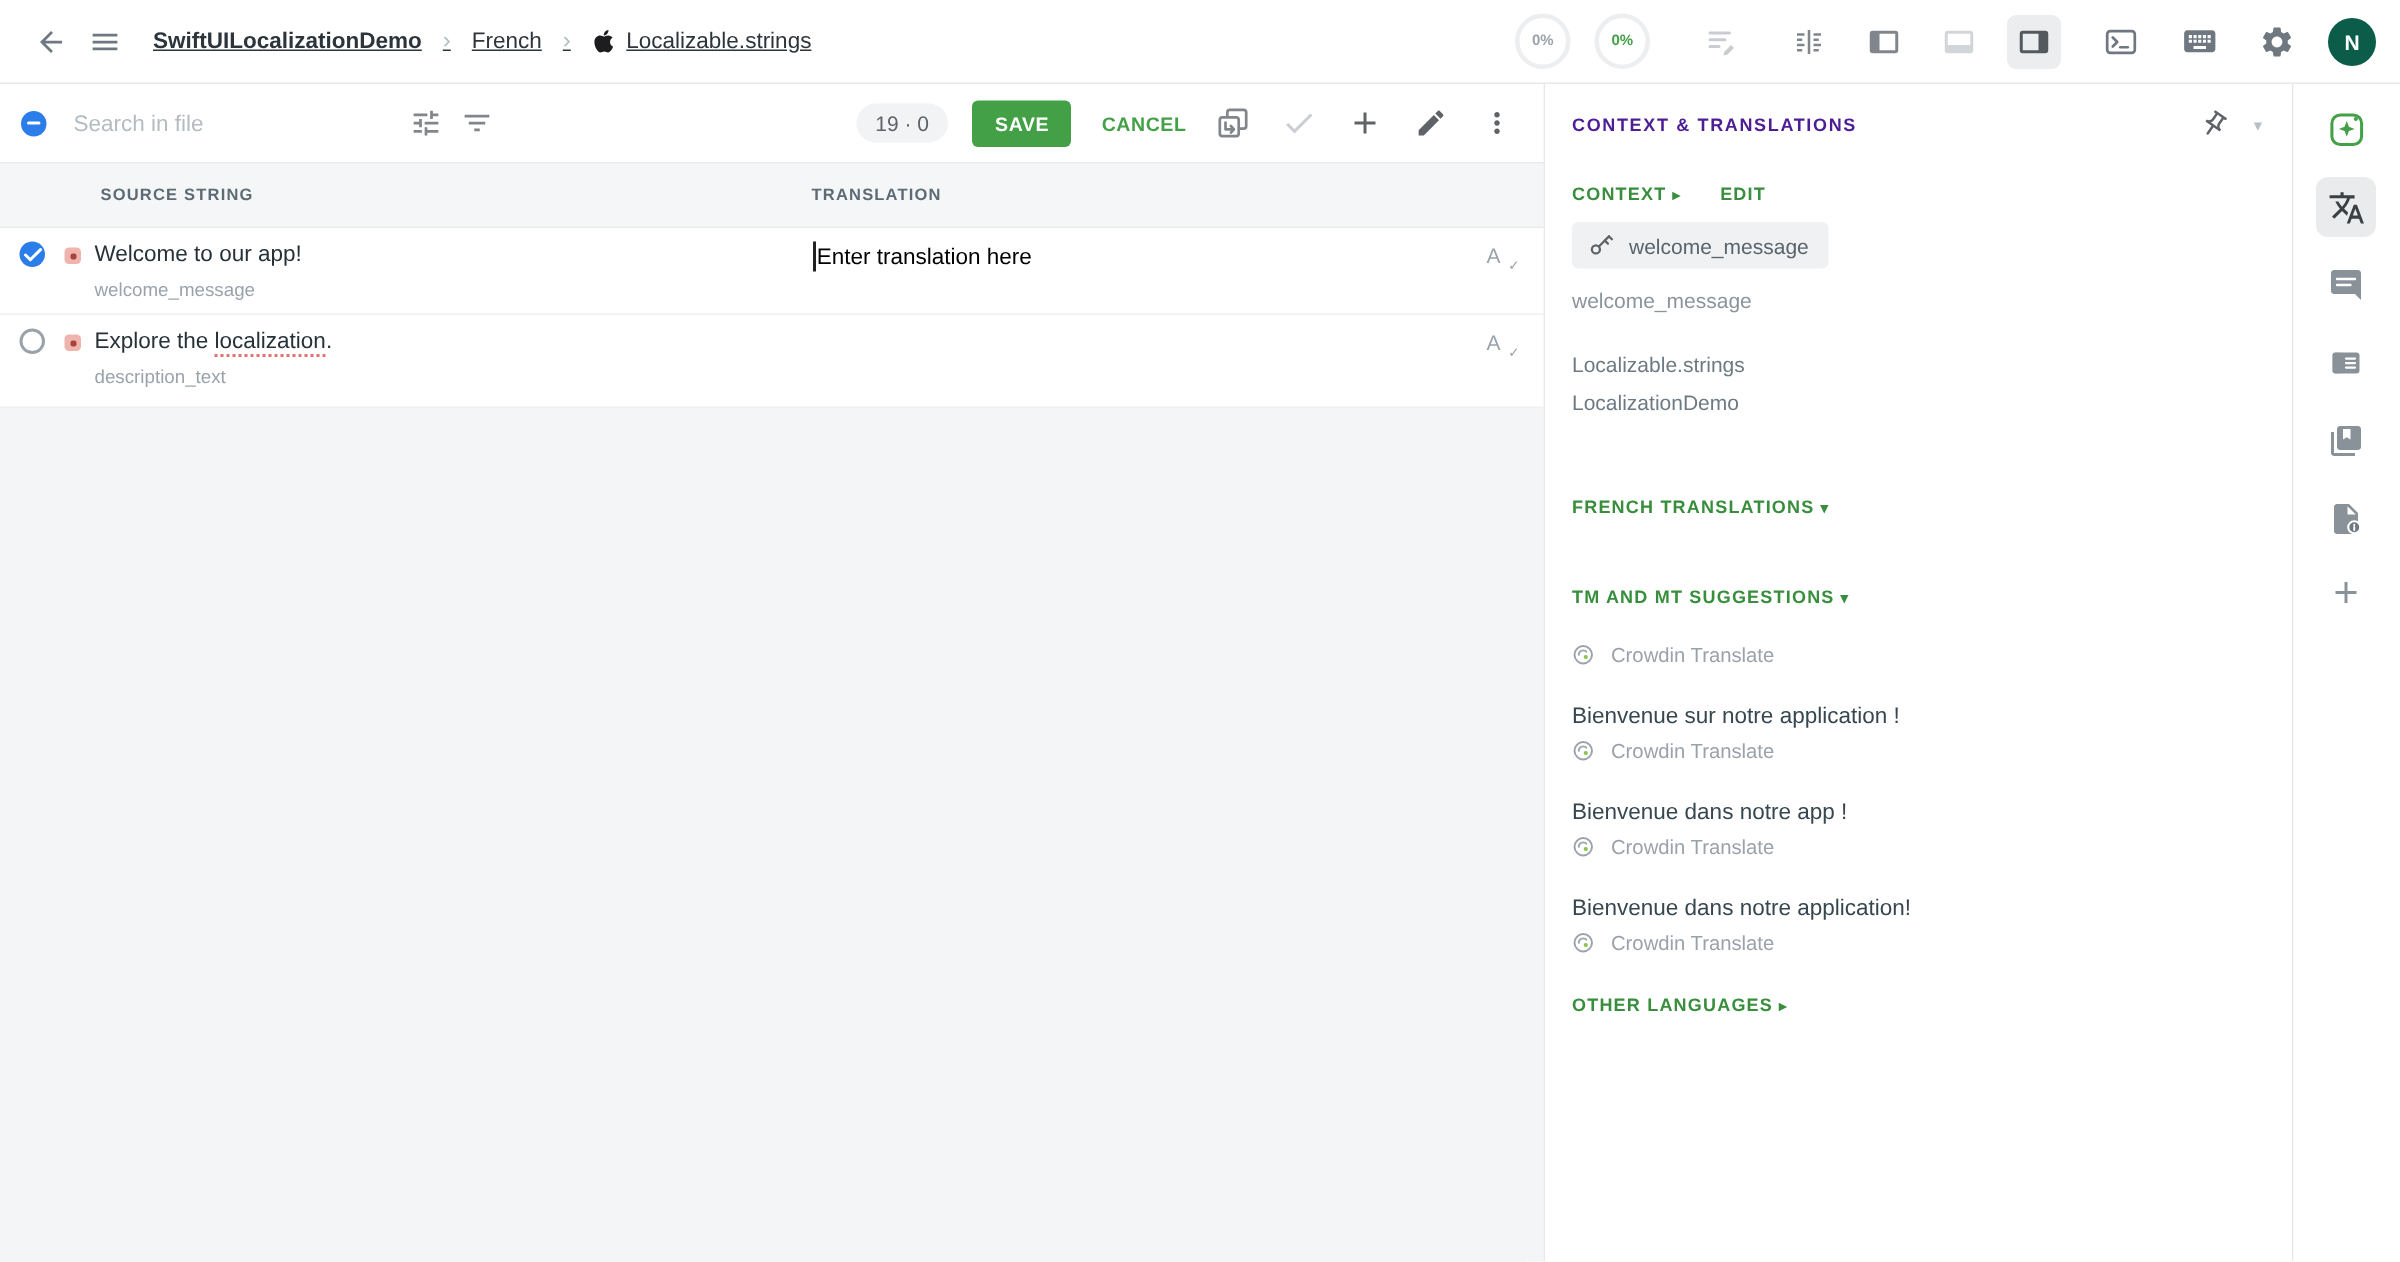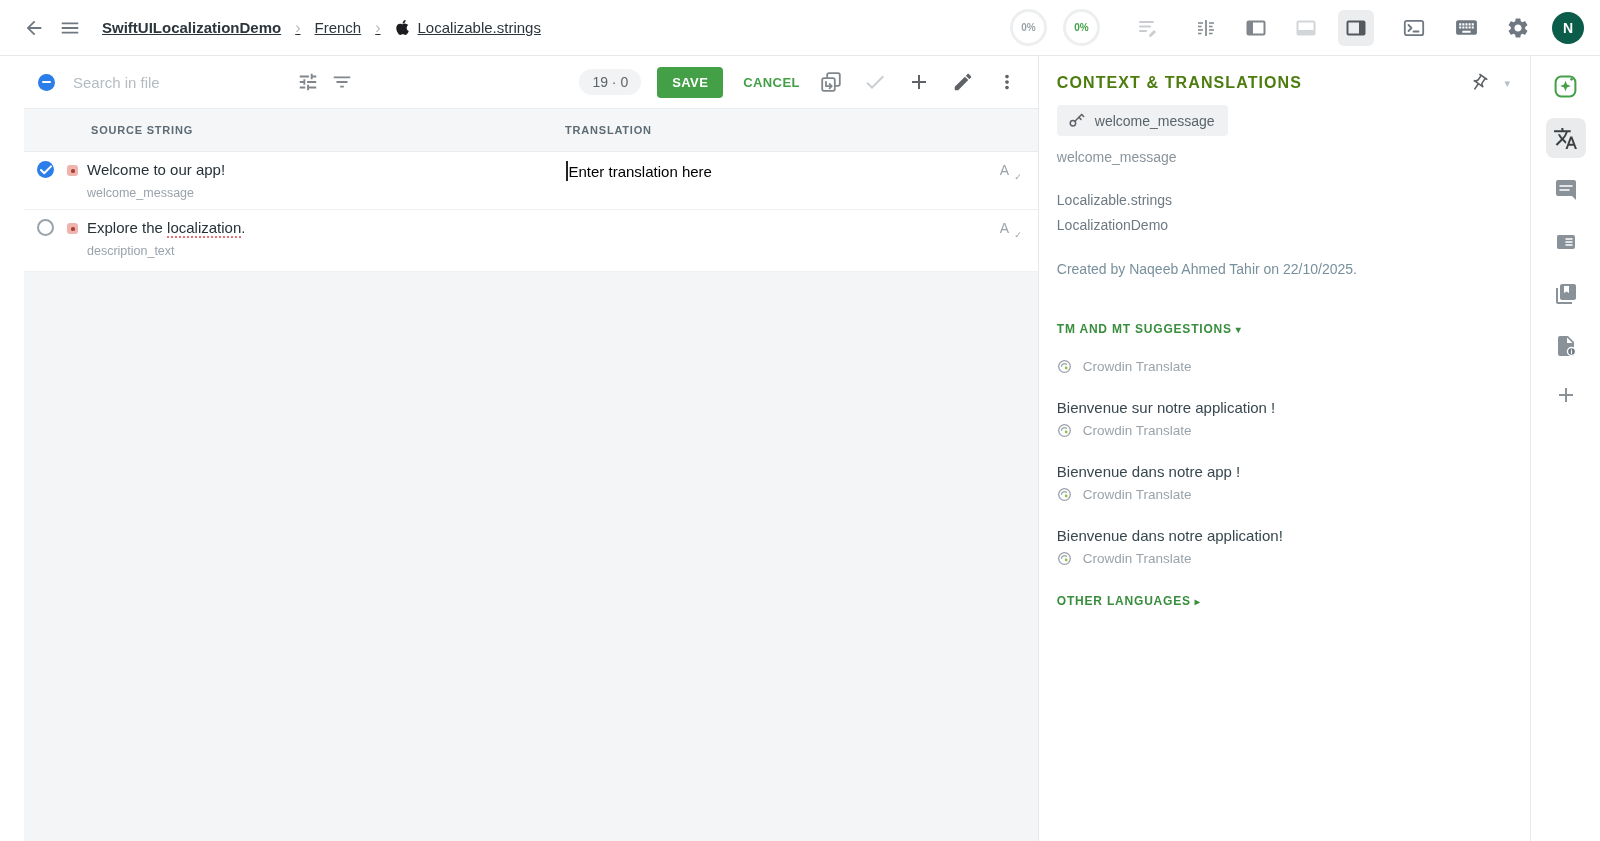--- a/index.html
+++ b/index.html
@@ -22,21 +22,21 @@
   .prog-appr { color:#43a047; }
   .view-group { display:flex; align-items:center; gap:14px; margin:0 6px; }
   .view-btn { width:36px; height:36px; border-radius:6px; display:flex; align-items:center; justify-content:center;
     color:#80868b; cursor:pointer; }
   .view-btn.active { background:#ebedee; color:#54595e; }
   .view-btn.disabled { color:#d3d6d9; }
   .avatar { width:32px; height:32px; border-radius:50%; background:#0b5d49; color:#fff;
     display:flex; align-items:center; justify-content:center; font-size:14px; font-weight:700; cursor:pointer; }
 
   
-  .main { display:flex; height:785px;margin-left:24px; }
+  .main { display:flex; height:785px; }
   .editor { width:1030px; border-right:1px solid #e6e8ea; display:flex; flex-direction:column; background:#f4f5f7; }
   .panel { width:499px; background:#fff; border-right:1px solid #e6e8ea; padding:0 20px 0 18px; }
   .rail { width:70px; background:#fff; display:flex; flex-direction:column; align-items:center; padding-top:10px; }
 
   
   .etoolbar { height:52px; background:#fff; display:flex; align-items:center; padding:0 14px; }
   .sel-all { width:17px; height:17px; border-radius:50%; background:#2b7de9; position:relative; cursor:pointer; flex:none; }
   .sel-all::after { content:""; position:absolute; left:4px; top:7.5px; width:9px; height:2px; background:#fff; border-radius:1px; }
   .search-input { border:none; outline:none; font-size:15px; margin-left:18px; width:218px;
     font-family:"Liberation Sans",sans-serif; color:#333; background:transparent; }
@@ -72,21 +72,21 @@
   .misspell { border-bottom:2px dotted #e57373; }
   .trans-cell { position:absolute; left:542px; top:9px; display:flex; align-items:center; }
   .caret-bar { width:1.5px; height:20px; background:#222; margin-right:1px; }
   .trans-ph { font-size:15px; color:#000000; }
   .spell-icon { position:absolute; right:20px; top:10px; color:#9aa3ab; font-size:14px; width:18px; cursor:pointer; }
   .spell-icon .sc { position:absolute; right:-4px; bottom:-4px; font-size:9px; }
   .table-filler { flex:1; background:#f4f5f7; }
 
   
   .panel-head { display:flex; align-items:center; padding-top:17px; }
-  .panel-title { font-size:16px; font-weight:700; letter-spacing:1.1px; color:#4d7c0f; flex:1; }
+  .panel-title { font-size:12px; font-weight:700; letter-spacing:1.1px; color:#4c1d95; flex:1; }
   .pin-btn { color:#5f6368; cursor:pointer; display:flex; }
   .head-caret { color:#b8bfc5; font-size:11px; margin-left:16px; cursor:pointer; }
   .ctx-links { margin-top:29px; display:flex; align-items:center; gap:26px; }
   .green-link { color:#388e3c; font-size:12px; font-weight:700; letter-spacing:.8px; cursor:pointer; }
   .green-link .cr { font-size:10px; margin-left:4px; }
   .key-pill { margin-top:12px; display:inline-flex; align-items:center; gap:9px; background:#eff1f2;
     border-radius:4px; padding:6px 13px 6px 10px; cursor:pointer; }
   .key-pill span { font-size:14px; color:#5a646c; }
   .key-name { margin-top:13px; font-size:14px; color:#8a949c; }
   .file-lines { margin-top:23px; font-size:14px; color:#6e7a83; line-height:25px; }
@@ -320,20 +320,24 @@
       <div class="pin-btn">
         <span style="display:flex; transform:rotate(35deg);">
           <svg width="20" height="20" viewBox="0 0 24 24" fill="currentColor">
               <path d="M14 4v5c0 1.12.37 2.16 1 3H9c.65-.86 1-1.9 1-3V4h4m3-2H7c-.55 0-1 .45-1 1s.45 1 1 1h1v5c0 1.66-1.34 3-3 3v2h5.97v7l1 1 1-1v-7H19v-2c-1.66 0-3-1.34-3-3V4h1c.55 0 1-.45 1-1s-.45-1-1-1z"></path>
             </svg>
         </span>
       </div>
       <div class="head-caret">▾</div>
     </div>
 
+    <div class="ctx-links">
+      <span class="green-link"><span>CONTEXT</span><span class="cr">▸</span></span>
+      <span class="green-link">EDIT</span>
+    </div>
 
     <div>
       <div class="key-pill">
         <span style="display:flex">
           <svg width="19" height="19" viewBox="0 0 24 24" fill="none" stroke="#5f6368" stroke-width="1.9" stroke-linecap="round">
               <circle cx="7.5" cy="15.5" r="3.4"></circle>
               <path d="M10 13L18.5 4.5"></path>
               <path d="M15 8l2.6 2.6"></path>
               <path d="M18.5 4.5L21 7"></path>
             </svg>
@@ -342,22 +346,24 @@
       </div>
     </div>
 
     <div class="key-name">welcome_message</div>
 
     <div class="file-lines">
       <div>Localizable.strings</div>
       <div>LocalizationDemo</div>
     </div>
 
-    <div class="created-line">Created by Naqeeb Ahmed Tahir on 22/10/2025.</div>
-
+
+    <div class="section-head">
+      <span class="green-link"><span>FRENCH TRANSLATIONS</span><span class="cr">▾</span></span>
+    </div>
 
     <div class="section-head" style="margin-top:42px;">
       <span class="green-link"><span>TM AND MT SUGGESTIONS</span><span class="cr">▾</span></span>
     </div>
 
     <div class="sugg-list">
       <div class="sugg-item">
         <div class="sugg-prov">
           <span style="display:flex">
             <svg width="15" height="15" viewBox="0 0 16 16" fill="none">

